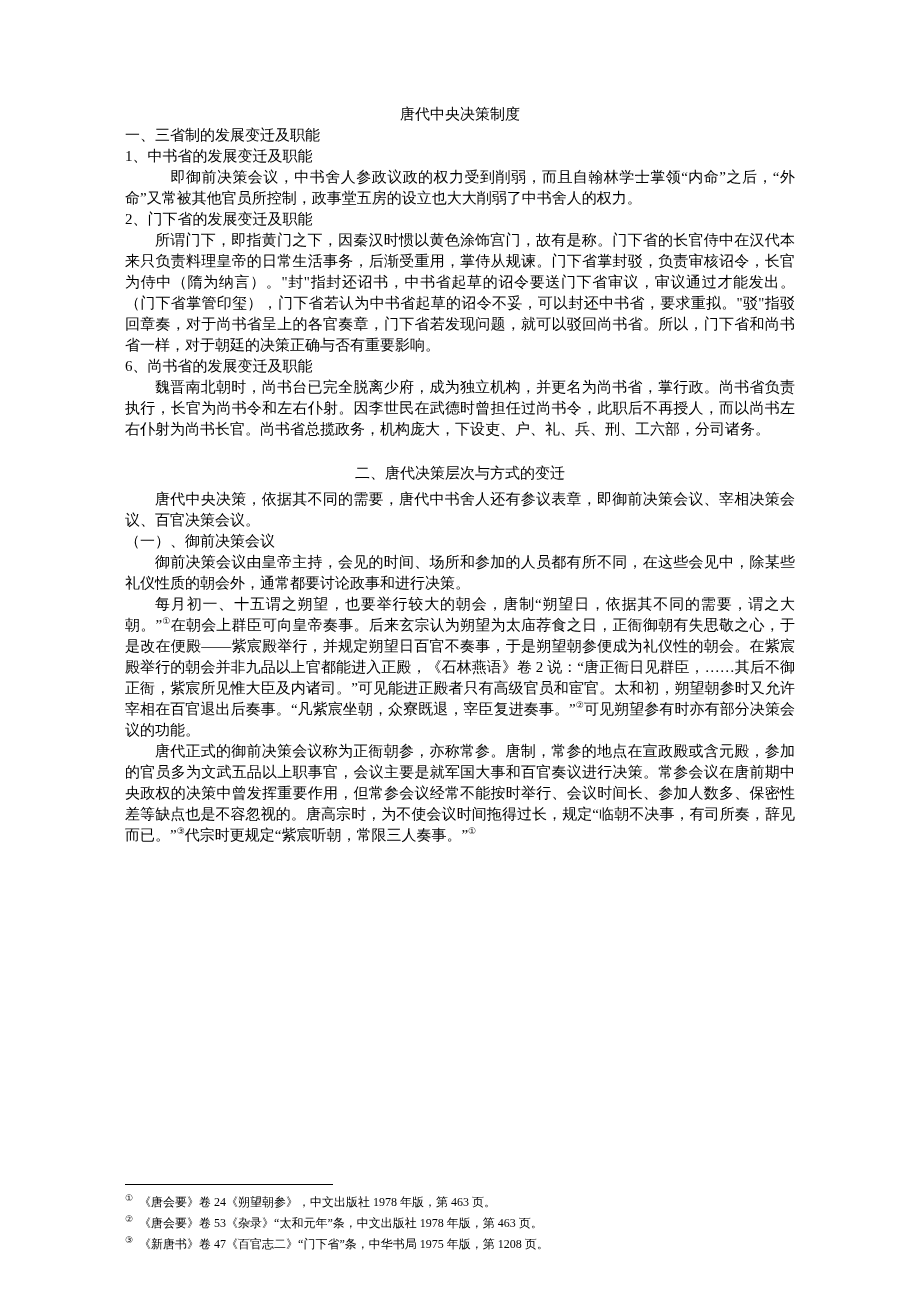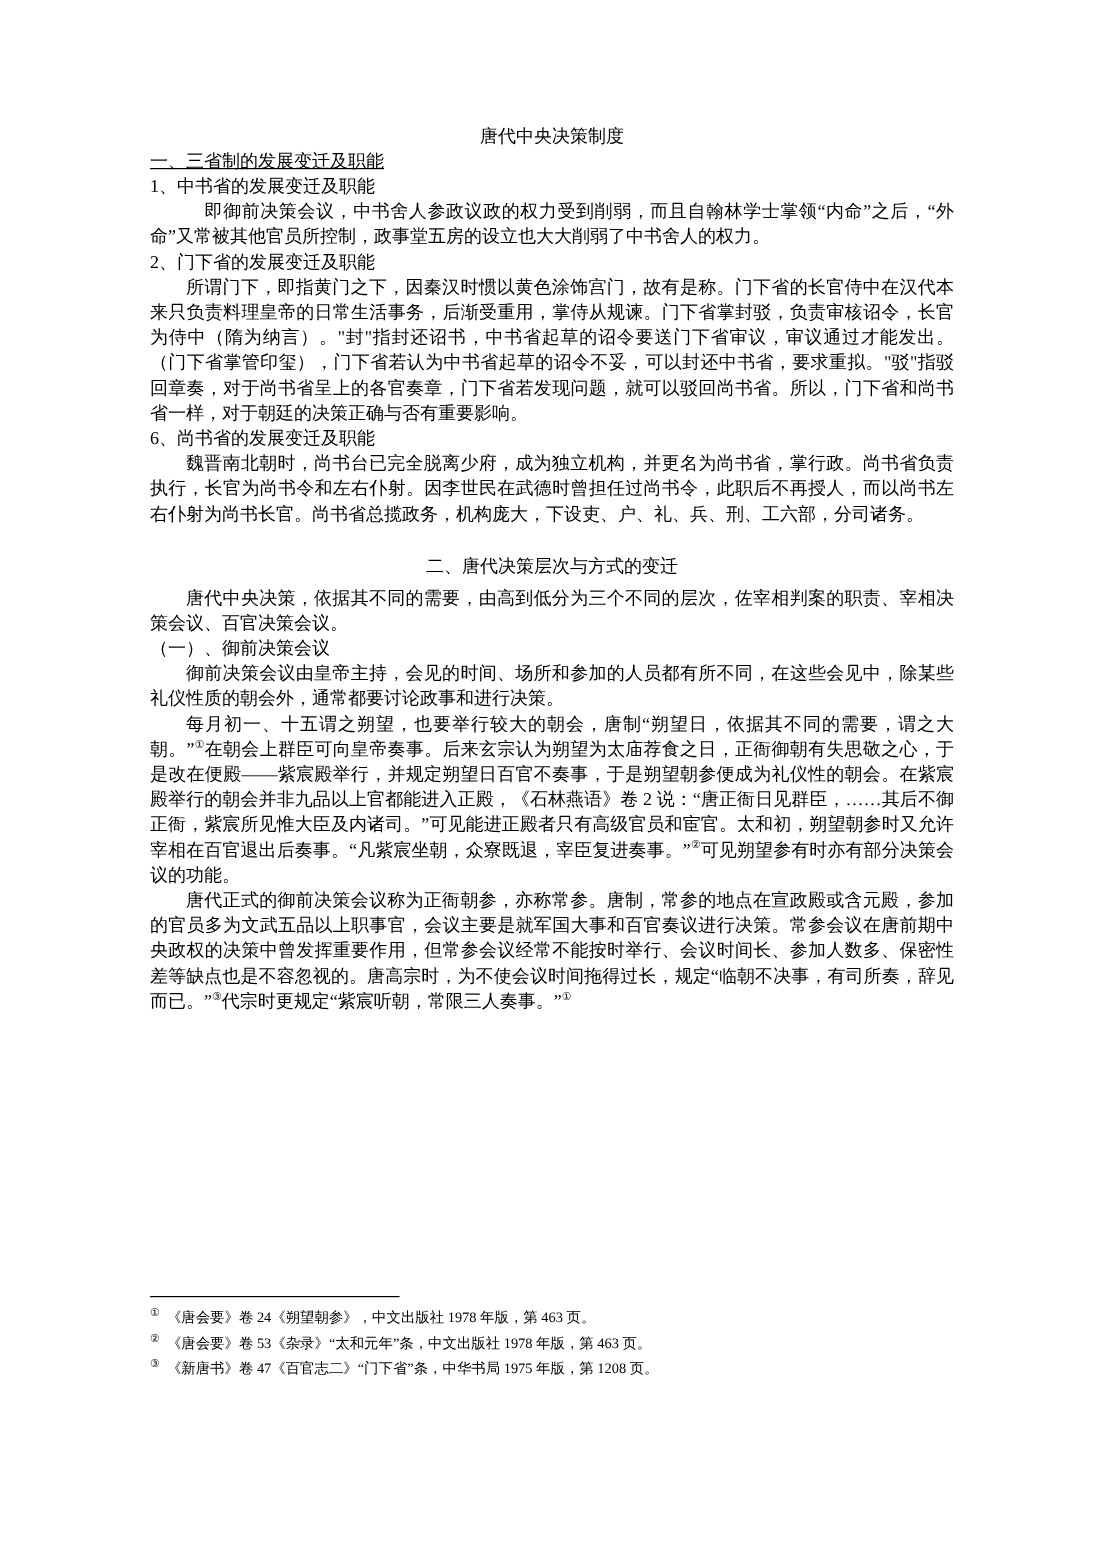--- a/index.html
+++ b/index.html
@@ -22,37 +22,37 @@
     font-size: 15px;
     font-weight: 400;
     text-align: center;
     line-height: 21px;
   }
   .doc-body p {
     font-size: 15px;
     line-height: 21px;
     text-align: justify;
   }
-  .blk-heading { text-align: center; text-decoration: underline; }
+  .blk-heading { text-align: center; }
   .blk-heading2 {
     text-align: center !important;
     margin-top: 23px;
     margin-bottom: 5px;
   }
   .blk-subheading { text-align: left; }
   .blk-para { text-indent: 2em; }
   sup.fn-ref, sup.fn-mark {
     font-size: 9px;
     vertical-align: super;
     line-height: 0;
   }
   .footnotes {
     position: absolute;
     left: 125px;
-    top: 1080px;
+    top: 1184px;
     width: 670px;
   }
   .fn-separator {
     width: 208px;
     border-top: 1px solid #000000;
     margin-bottom: 7px;
   }
   .footnote {
     font-size: 12px;
     line-height: 21px;
@@ -67,21 +67,21 @@
   <h1 class="doc-title">唐代中央决策制度</h1>
   <div class="doc-body">
       <p class="blk-heading"><span>一、三省制的发展变迁及职能</span></p>
       <p class="blk-subheading"><span>1、中书省的发展变迁及职能</span></p>
       <p class="blk-para"><span>　即御前决策会议，中书舍人参政议政的权力受到削弱，而且自翰林学士掌领“内命”之后，“外命”又常被其他官员所控制，政事堂五房的设立也大大削弱了中书舍人的权力。</span></p>
       <p class="blk-subheading"><span>2、门下省的发展变迁及职能</span></p>
       <p class="blk-para"><span>所谓门下，即指黄门之下，因秦汉时惯以黄色涂饰宫门，故有是称。门下省的长官侍中在汉代本来只负责料理皇帝的日常生活事务，后渐受重用，掌侍从规谏。门下省掌封驳，负责审核诏令，长官为侍中（隋为纳言）。"封"指封还诏书，中书省起草的诏令要送门下省审议，审议通过才能发出。（门下省掌管印玺），门下省若认为中书省起草的诏令不妥，可以封还中书省，要求重拟。"驳"指驳回章奏，对于尚书省呈上的各官奏章，门下省若发现问题，就可以驳回尚书省。所以，门下省和尚书省一样，对于朝廷的决策正确与否有重要影响。</span></p>
       <p class="blk-subheading"><span>6、尚书省的发展变迁及职能</span></p>
       <p class="blk-para"><span>魏晋南北朝时，尚书台已完全脱离少府，成为独立机构，并更名为尚书省，掌行政。尚书省负责执行，长官为尚书令和左右仆射。因李世民在武德时曾担任过尚书令，此职后不再授人，而以尚书左右仆射为尚书长官。尚书省总揽政务，机构庞大，下设吏、户、礼、兵、刑、工六部，分司诸务。</span></p>
       <p class="blk-heading2"><span>二、唐代决策层次与方式的变迁</span></p>
-      <p class="blk-para"><span>唐代中央决策，依据其不同的需要，由高到低分为三个不同的层次，佐宰相判案的职责、宰相决策会议、百官决策会议。</span></p>
+      <p class="blk-para"><span>唐代中央决策，依据其不同的需要，唐代中书舍人还有参议表章，即御前决策会议、宰相决策会议、百官决策会议。</span></p>
       <p class="blk-subheading"><span>（一）、御前决策会议</span></p>
       <p class="blk-para"><span>御前决策会议由皇帝主持，会见的时间、场所和参加的人员都有所不同，在这些会见中，除某些礼仪性质的朝会外，通常都要讨论政事和进行决策。</span></p>
       <p class="blk-para"><span>每月初一、十五谓之朔望，也要举行较大的朝会，唐制“朔望日，依据其不同的需要，谓之大朝。”</span><sup class="fn-ref">①</sup><span>在朝会上群臣可向皇帝奏事。后来玄宗认为朔望为太庙荐食之日，正衙御朝有失思敬之心，于是改在便殿——紫宸殿举行，并规定朔望日百官不奏事，于是朔望朝参便成为礼仪性的朝会。在紫宸殿举行的朝会并非九品以上官都能进入正殿，《石林燕语》卷 2 说：“唐正衙日见群臣，……其后不御正衙，紫宸所见惟大臣及内诸司。”可见能进正殿者只有高级官员和宦官。太和初，朔望朝参时又允许宰相在百官退出后奏事。“凡紫宸坐朝，众寮既退，宰臣复进奏事。”</span><sup class="fn-ref">②</sup><span>可见朔望参有时亦有部分决策会议的功能。</span></p>
       <p class="blk-para"><span>唐代正式的御前决策会议称为正衙朝参，亦称常参。唐制，常参的地点在宣政殿或含元殿，参加的官员多为文武五品以上职事官，会议主要是就军国大事和百官奏议进行决策。常参会议在唐前期中央政权的决策中曾发挥重要作用，但常参会议经常不能按时举行、会议时间长、参加人数多、保密性差等缺点也是不容忽视的。唐高宗时，为不使会议时间拖得过长，规定“临朝不决事，有司所奏，辞见而已。”</span><sup class="fn-ref">③</sup><span>代宗时更规定“紫宸听朝，常限三人奏事。”</span><sup class="fn-ref">①</sup></p>
     </div>
   <div class="footnotes">
     <div class="fn-separator"></div>
     <div class="fn-list">
         <p class="footnote"><sup class="fn-mark">①</sup><span>《唐会要》卷 24《朔望朝参》，中文出版社 1978 年版，第 463 页。</span></p>
         <p class="footnote"><sup class="fn-mark">②</sup><span>《唐会要》卷 53《杂录》“太和元年”条，中文出版社 1978 年版，第 463 页。</span></p>

